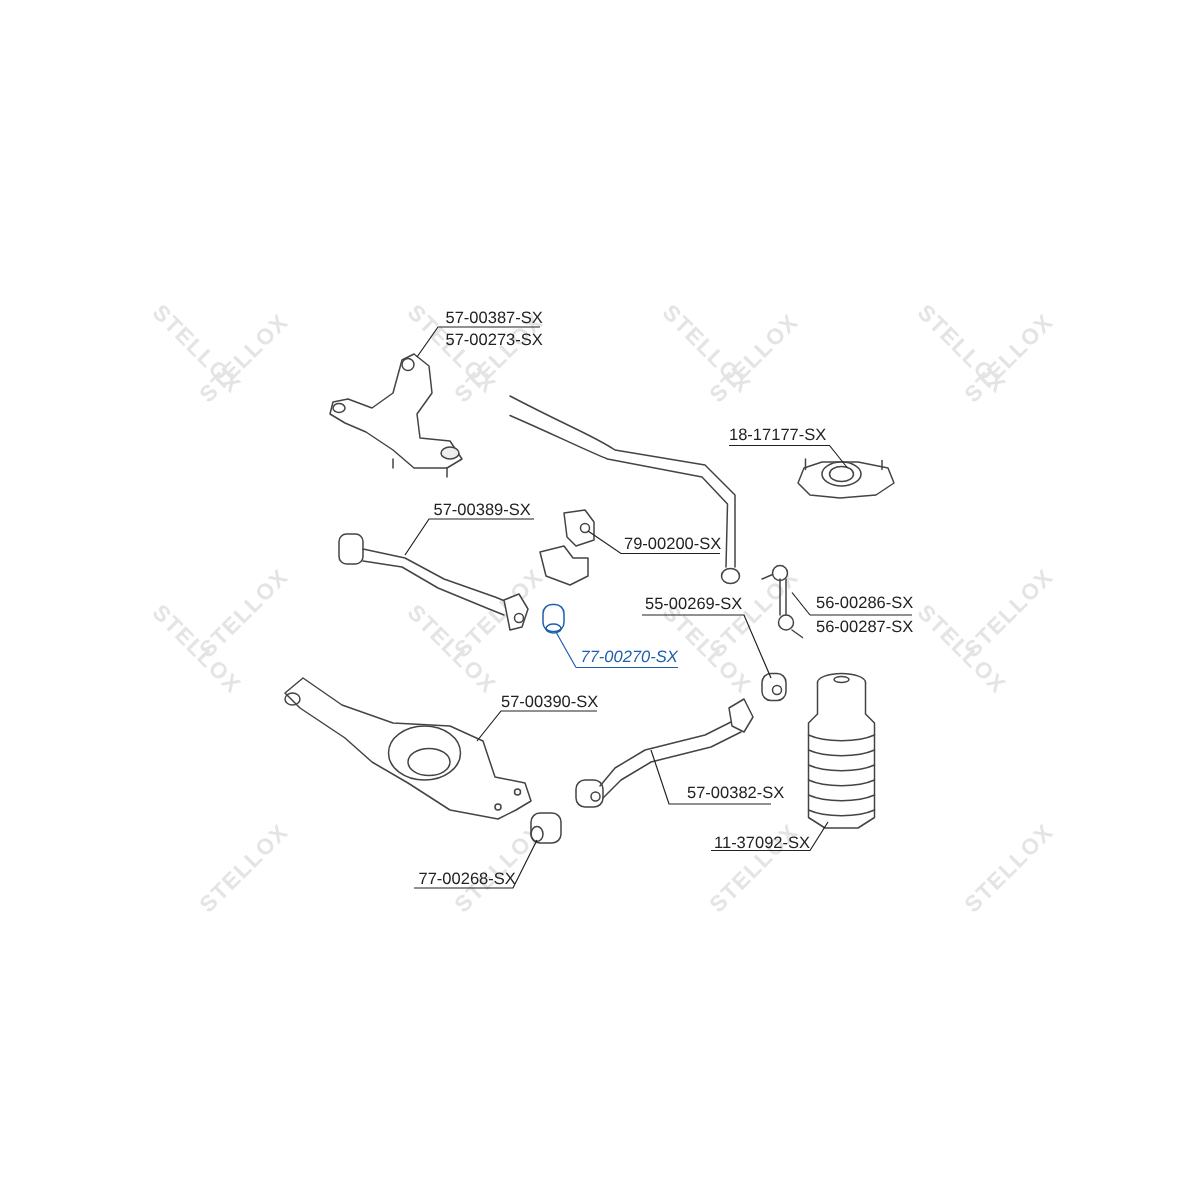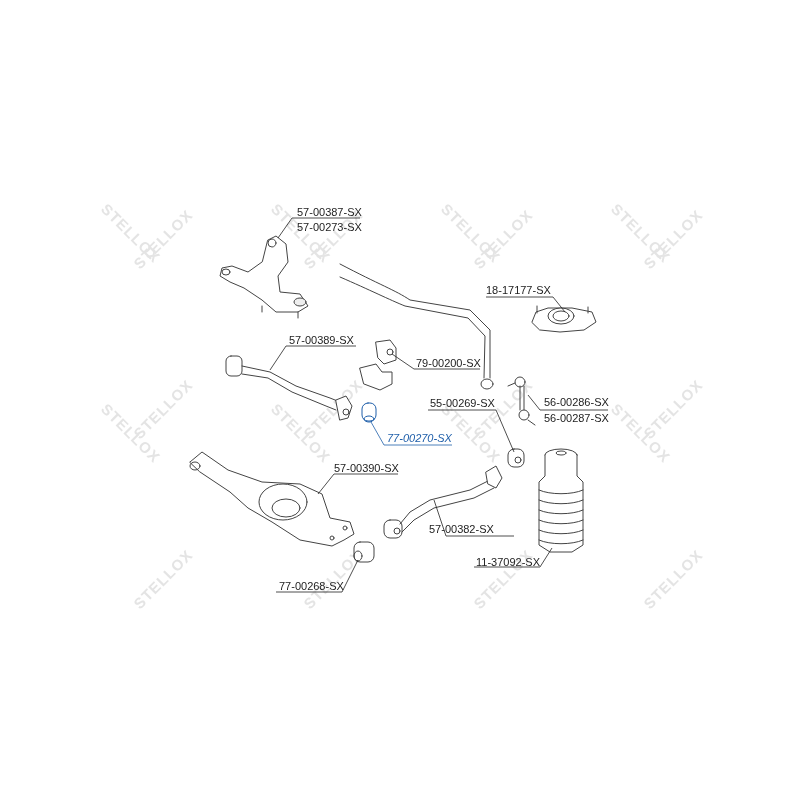--- a/index.html
+++ b/index.html
@@ -146,16 +146,16 @@
   <span class="label" style="left:297px;top:206px">57-00387-SX</span>
   <span class="label" style="left:297px;top:221px">57-00273-SX</span>
   <span class="label" style="left:486px;top:284px">18-17177-SX</span>
   <span class="label" style="left:289px;top:334px">57-00389-SX</span>
   <span class="label" style="left:416px;top:357px">79-00200-SX</span>
   <span class="label" style="left:544px;top:396px">56-00286-SX</span>
   <span class="label" style="left:544px;top:412px">56-00287-SX</span>
   <span class="label" style="left:430px;top:397px">55-00269-SX</span>
   <span class="label hl" style="left:387px;top:432px">77-00270-SX</span>
   <span class="label" style="left:334px;top:462px">57-00390-SX</span>
-  <span class="label" style="left:429px;top:523px">57-00382-SX</span>
+  <span class="label" style="left:458px;top:523px">57-00382-SX</span>
   <span class="label" style="left:476px;top:556px">11-37092-SX</span>
   <span class="label" style="left:279px;top:580px">77-00268-SX</span>
 </div>
 
 </body></html>

